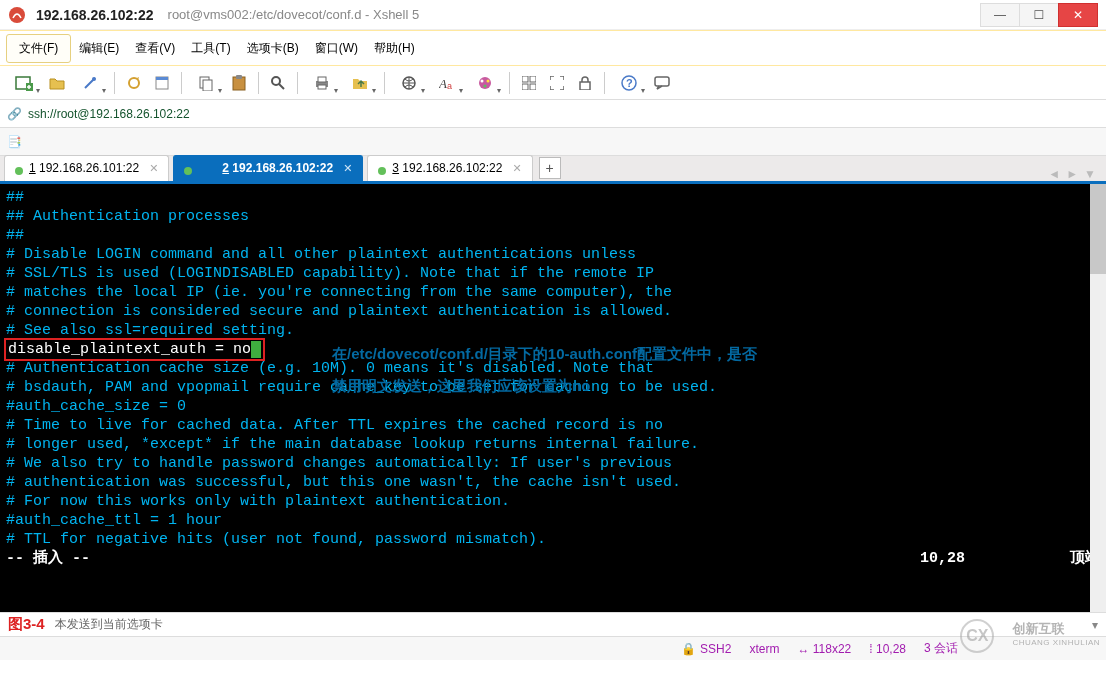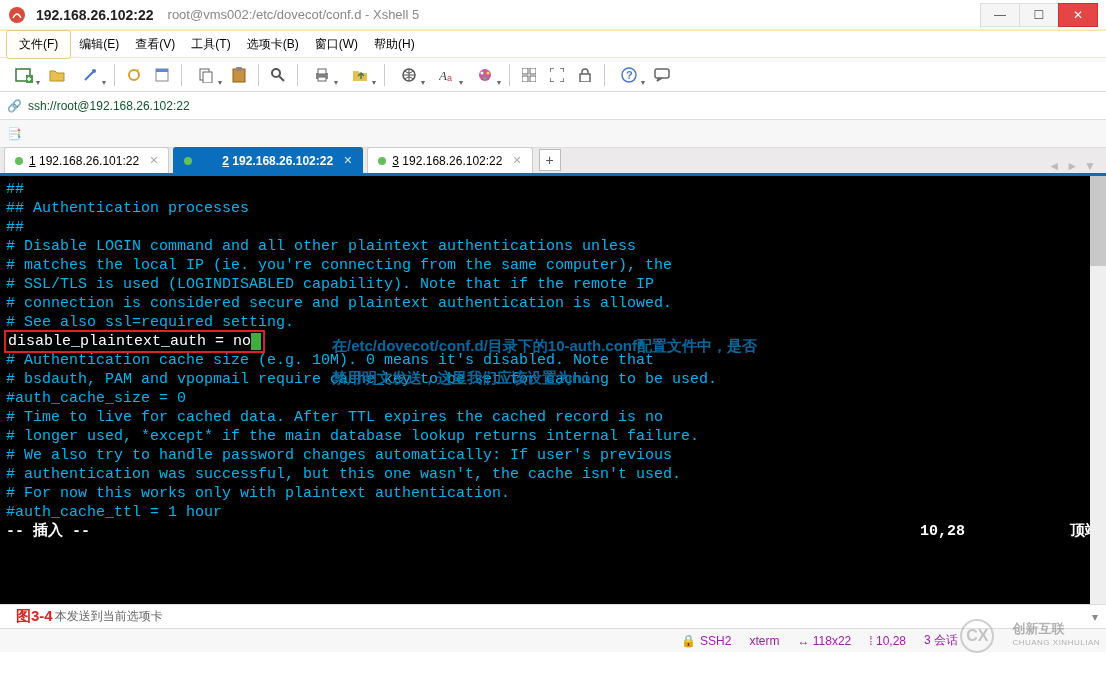--- a/index.html
+++ b/index.html
@@ -4,35 +4,35 @@
 <style>
 * { box-sizing: border-box; margin: 0; padding: 0; }
 body { font-family: "Microsoft YaHei", Tahoma, sans-serif; font-size: 12px; background: #fff; width: 1106px; height: 681px; overflow: hidden; position: relative; }
 .titlebar { height: 30px; background: #fff; display: flex; align-items: center; padding: 0 8px; border-bottom: 1px solid #eee; }
 .titlebar .logo { width: 18px; height: 18px; border-radius: 3px; margin-right: 10px; display:flex; align-items:center; justify-content:center;}
 .titlebar .ip { font-weight: bold; font-size: 14px; color: #222; margin-right: 14px; }
 .titlebar .path { color: #888; font-size: 13px; }
 .winbtns { margin-left: auto; display: flex; }
 .winbtn { width: 40px; height: 24px; display: flex; align-items: center; justify-content: center; color: #555; border: 1px solid #ddd; margin-left:-1px; background:#f5f5f5;}
 .winbtn.close { background: #e64545; color: #fff; border-color:#d03030;}
-.menubar { height: 28px; background: #fff; display: flex; align-items: center; padding: 0 6px; border-top:1px solid #ffe8a0; border-bottom:1px solid #ffe8a0;}
+.menubar { height: 36px; background: #fff; display: flex; align-items: center; padding: 0 6px; border-top:1px solid #ffe8a0; border-bottom:1px solid #ffe8a0;}
 .menubar .wrap { border:1px solid #e6d080; background:#fffef8; padding:2px 4px; border-radius:3px; display:flex; gap:4px;}
 .menubar .item { padding: 3px 8px; cursor: default; }
 .toolbar { height: 34px; background: #fff; display: flex; align-items: center; padding: 0 6px; gap: 2px; border-bottom: 1px solid #ddd; }
 .tbtn { width: 26px; height: 26px; display: flex; align-items: center; justify-content: center; color: #444; border-radius:2px;}
 .tbtn.dd { width: 36px; position:relative;}
 .tbtn.dd::after { content:"▾"; font-size:8px; position:absolute; right:2px; bottom:1px; color:#666;}
 .tsep { width: 1px; height: 22px; background: #ccc; margin: 0 4px; }
 .addrbar { height: 28px; background: #fff; display: flex; align-items: center; padding: 0 6px; border-bottom: 1px solid #ddd; }
 .addrbar .icon { width:18px; text-align:center; color:#666; margin-right:4px;}
 .addrbar .url { color: #14532d; flex:1;}
 .infobar { height: 28px; background: #f7f7f7; display: flex; align-items: center; padding: 0 6px; border-bottom: 1px solid #ddd; color:#666;}
 .infobar .icon { width:18px; text-align:center; margin-right:4px;}
 .tabbar { height: 28px; background: #eceaea; display: flex; align-items: flex-end; padding: 0 4px; border-bottom:3px solid #0a6ebd;}
-.tab { height: 26px; padding: 6px 10px; display: flex; align-items: center; background: #fff; border: 1px solid #ccc; border-bottom: none; margin-right: 4px; border-radius: 3px 3px 0 0; gap:6px; font-size:12px;}
+.tab { height: 26px; padding: 6px 10px; display: flex; align-items: flex-end; background: #fff; border: 1px solid #ccc; border-bottom: none; margin-right: 4px; border-radius: 3px 3px 0 0; gap:6px; font-size:12px;}
 .tab .dot { width:8px; height:8px; border-radius:50%; background:#63c05a;}
 .tab .x { color:#aaa; font-size:11px; margin-left:4px;}
 .tab.active { background: #0a6ebd; color: #fff; border-color:#0a6ebd;}
 .tab.active .x { color:#cfe5f7;}
 .tab u { text-decoration: underline; text-underline-offset:1px;}
 .addtab { width:22px; height:22px; border:1px solid #bbb; background:#fff; display:flex; align-items:center; justify-content:center; margin-left:2px; margin-bottom:2px; font-size:14px; color:#555;}
 .tabnav { margin-left:auto; display:flex; gap:6px; color:#bbb; padding-right:6px; align-items:center;}
 .terminal { background: #000; color: #00b4f0; font-family: "Consolas","Courier New",monospace; font-size: 15px; line-height: 19px; padding: 4px 6px; height: 428px; position: relative; overflow:hidden;}
 .terminal .line { white-space: pre; }
 .hl { color: #fff; background:transparent; display:inline-block;}
@@ -237,49 +237,50 @@
     <span>▼</span>
   </div>
 </div>
 
 <div class="terminal">
 <div class="line">##</div>
 <div class="line">## Authentication processes</div>
 <div class="line">##</div>
 <div class="line"></div>
 <div class="line"># Disable LOGIN command and all other plaintext authentications unless</div>
+<div class="line"># SSL/TLS is used (LOGINDISABLED capability). Note that if the remote IP</div>
 <div class="line"># matches the local IP (ie. you're connecting from the same computer), the</div>
-<div class="line"># SSL/TLS is used (LOGINDISABLED capability). Note that if the remote IP</div>
 <div class="line"># connection is considered secure and plaintext authentication is allowed.</div>
 <div class="line"># See also ssl=required setting.</div>
 <div class="line"><span class="hl hlbox"><span>disable_plaintext_auth = no</span><span class="cursor"></span></span></div>
 <div class="line"></div>
 <div class="line"># Authentication cache size (e.g. 10M). 0 means it's disabled. Note that</div>
 <div class="line"># bsdauth, PAM and vpopmail require cache_key to be set for caching to be used.</div>
 <div class="line">#auth_cache_size = 0</div>
 <div class="line"># Time to live for cached data. After TTL expires the cached record is no</div>
 <div class="line"># longer used, *except* if the main database lookup returns internal failure.</div>
 <div class="line"># We also try to handle password changes automatically: If user's previous</div>
 <div class="line"># authentication was successful, but this one wasn't, the cache isn't used.</div>
 <div class="line"># For now this works only with plaintext authentication.</div>
 <div class="line">#auth_cache_ttl = 1 hour</div>
+<div class="line"># TTL for negative hits (user not found, password mismatch).</div>
 <div class="statusline">
   <span class="left">-- 插入 --</span>
   <span style="width:120px;">10,28</span>
   <span style="width:60px; text-align:right;">顶端</span>
 </div>
 <div class="annot" style="top:160px; left:332px;">在/etc/dovecot/conf.d/目录下的10-auth.conf配置文件中，是否</div>
 <div class="annot" style="top:192px; left:332px;">禁用明文发送，这里我们应该设置为no</div>
 <div class="scrollbar">
       <div class="thumb"></div>
     </div>
 </div>
 
 <div class="bottombar">
-  <span class="figlabel" style="position:relative; left:8px;">图3-4</span>
+  <span class="figlabel" style="position:relative; left:0;">图3-4</span>
   <span style="margin-left:10px;">本发送到当前选项卡</span>
   <span style="margin-left:auto; color:#888;">▾</span>
 </div>
 
 <div class="statusbar">
   <span class="spacer"></span>
   <span><span>🔒</span> <span>SSH2</span></span>
   <span>xterm</span>
   <span><span>↔</span> <span>118x22</span></span>
   <span><span>⁞</span> <span>10,28</span></span>

